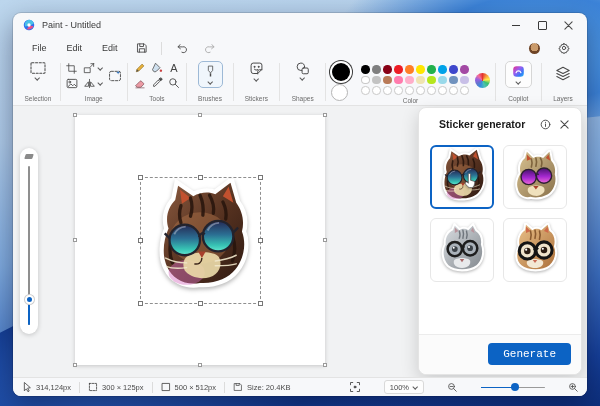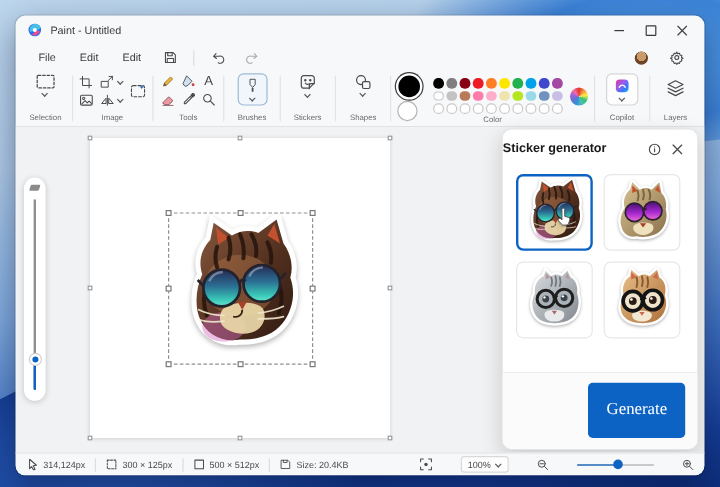--- a/index.html
+++ b/index.html
@@ -59,33 +59,33 @@
   
   .vslider{position:absolute;left:7px;top:42px;width:18px;height:186px;background:#fff;border-radius:9px;
     box-shadow:0 1px 5px rgba(0,0,0,.2);display:flex;flex-direction:column;align-items:center;padding-top:6px;box-sizing:border-box;}
   .vs-icon{width:8px;height:5px;background:#8a8a8a;transform:skewX(-18deg);border-radius:1px;margin-bottom:7px;}
   .vs-track{position:relative;width:2px;flex:1;margin-bottom:9px;background:#8f8f8f;border-radius:1px;}
   .vs-fill{position:absolute;left:0;bottom:0;width:2px;height:14%;background:var(--accent);border-radius:1px;}
   .vs-thumb{position:absolute;left:-3.5px;bottom:13%;width:9px;height:9px;border-radius:50%;background:var(--accent);border:2px solid #fff;box-sizing:border-box;box-shadow:0 0 0 1px #cfcfcf;}
   
   .panel{position:absolute;left:405px;top:1px;width:164px;height:268px;background:#fff;border:1px solid #e4e4e4;border-radius:8px;
     box-shadow:0 6px 18px rgba(0,0,0,.16);display:flex;flex-direction:column;box-sizing:border-box;}
-  .panel-head{display:flex;align-items:center;padding:9px 10px 5px 0;}
+  .panel-head{display:flex;align-items:center;padding:9px 10px 5px 20px;}
   .panel-title{font-size:10.5px;font-weight:bold;color:#1a1a1a;flex:1;}
   .p-ico{width:14px;height:14px;display:flex;align-items:center;justify-content:center;color:#4a4a4a;margin-left:5px;}
   .prompt{margin:2px 10px 0;}
   .prompt input{width:100%;height:30px;box-sizing:border-box;border:1px solid #dedede;border-bottom-color:#c6c6c6;border-radius:5px;
     background:#fdfdfd;font-family:"Liberation Sans",sans-serif;font-size:8px;color:#333;padding:0 8px 12px;}
   .thumbs{display:grid;grid-template-columns:64px 64px;grid-auto-rows:64px;gap:9px;padding:9px 0 0 11px;}
   .thumb{background:#fff;border:1px solid #e7e7e7;border-radius:6px;position:relative;display:flex;align-items:center;justify-content:center;box-sizing:border-box;}
   .thumb.selected{border:2px solid var(--accent);}
   .thumb svg{filter:drop-shadow(0 1.5px 1.5px rgba(0,0,0,.3));}
   .hand{position:absolute;left:30px;top:26px;}
   .panel-foot{margin-top:auto;border-top:1px solid #ececec;padding:8px 10px 9px;display:flex;justify-content:flex-end;background:#fbfbfb;border-radius:0 0 8px 8px;}
-  .gen-btn{background:var(--accent);color:#fff;font-size:14px;font-family:Liberation Serif, serif;border:none;border-radius:4px;padding:15px 15px;}
+  .gen-btn{background:var(--accent);color:#fff;font-size:11px;font-family:Liberation Mono, monospace;border:none;border-radius:4px;padding:5px 15px;}
   
   .statusbar{position:absolute;left:0;right:0;bottom:0;height:18px;background:#f7f8fa;border-top:1px solid #e3e3e3;
     display:flex;align-items:center;padding:0 8px;font-size:7.5px;color:#4a4a4a;}
   .sitem{display:flex;align-items:center;gap:4px;padding:0 8px;}
   .sdiv{width:1px;height:11px;background:#dcdcdc;}
   .sb-right{margin-left:auto;display:flex;align-items:center;gap:23px;}
   .zoombox{display:flex;align-items:center;gap:4px;border:1px solid #d9d9d9;border-radius:3px;background:#fdfdfd;padding:1.5px 5px;}
   .hslider{position:relative;width:64px;height:10px;}
   .hs-track{position:absolute;top:4.5px;left:0;right:0;height:1.6px;background:#9a9a9a;border-radius:1px;}
   .hs-fillL{position:absolute;top:4.5px;left:0;width:34px;height:1.6px;background:var(--accent);}

